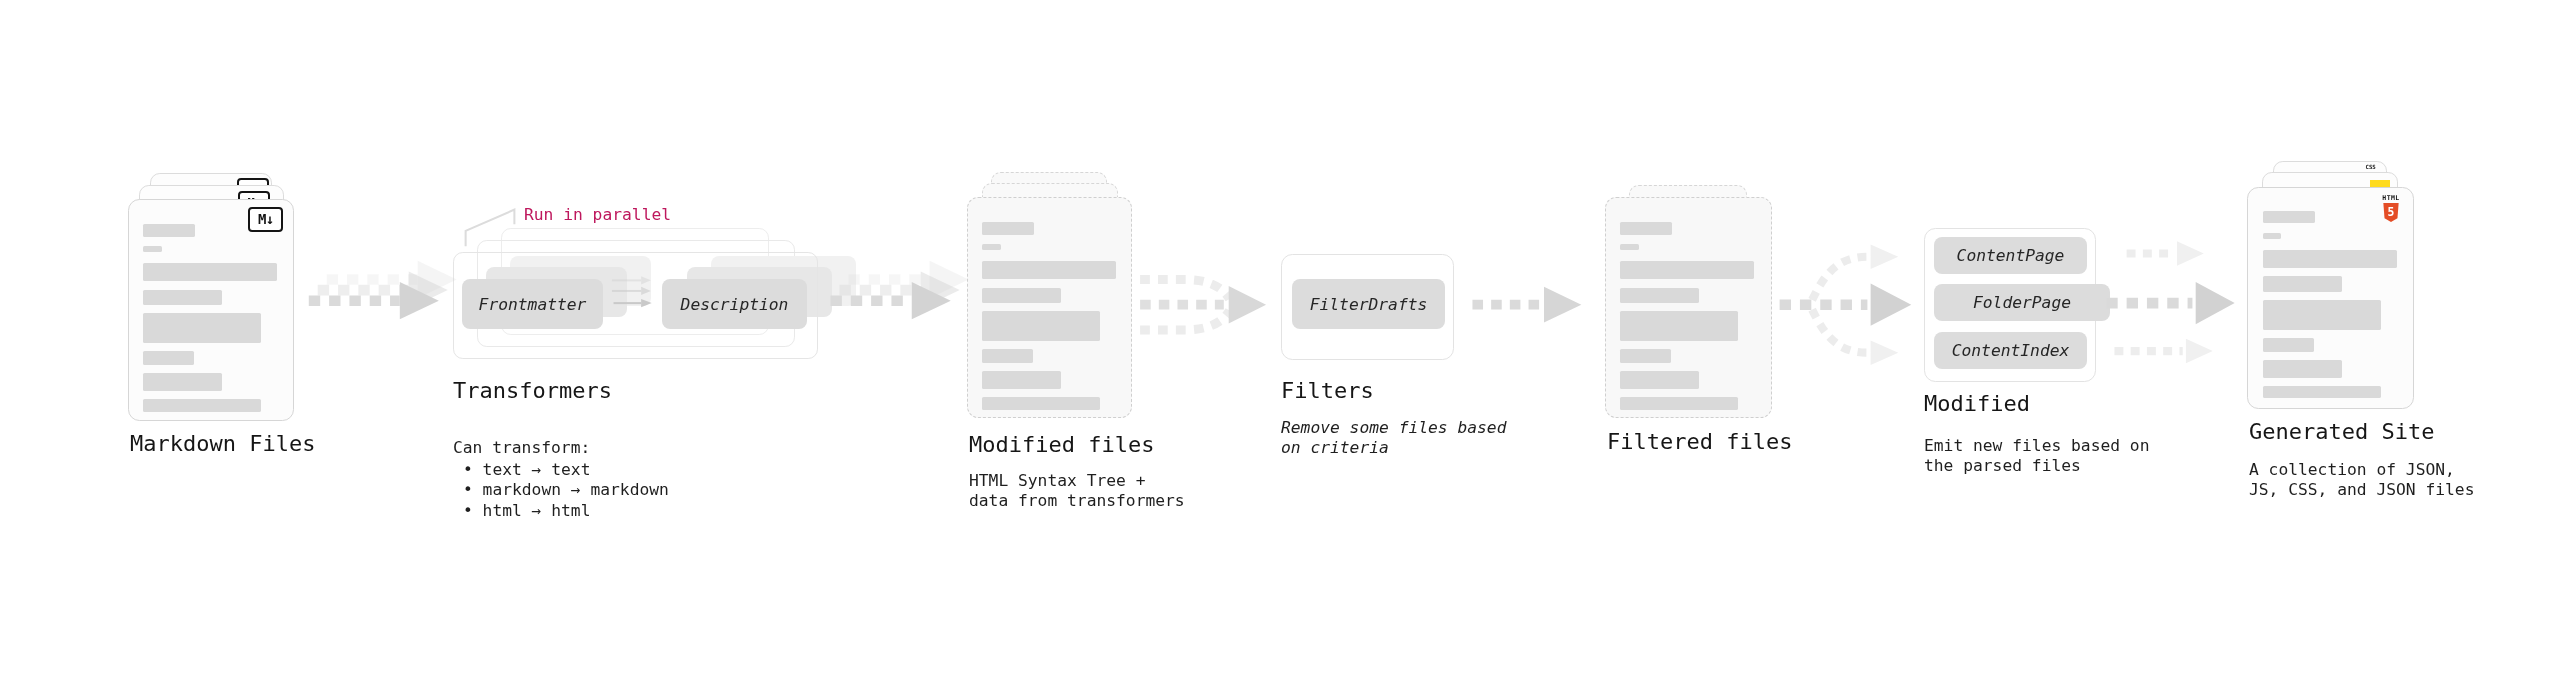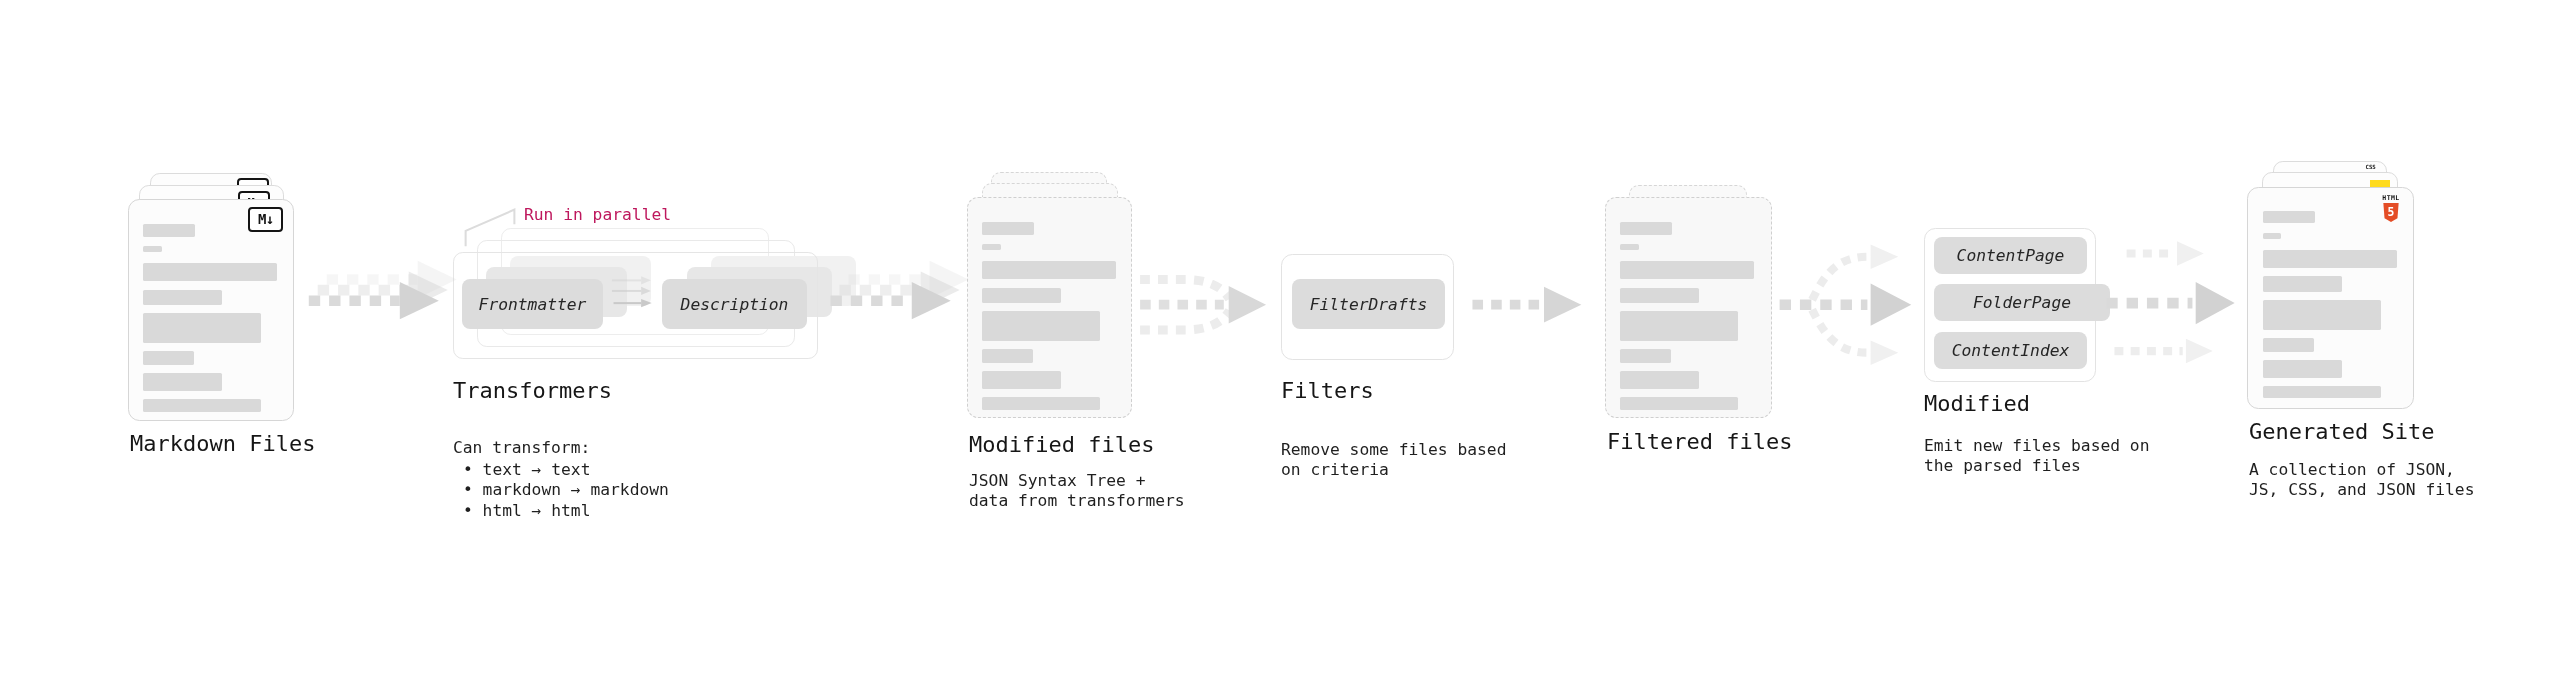--- a/index.html
+++ b/index.html
@@ -123,30 +123,30 @@
           <i class="L3"></i>
           <i class="L4"></i>
           <i class="L5"></i>
           <i class="L6"></i>
           <i class="L7"></i>
           <i class="L8"></i>
       </div>
     </div>
     <h2 class="stage-title" style="left:969px;top:433px;">Modified files</h2>
     <div class="stage-desc" style="left:969px;top:471px;">
-      <div>JSON Syntax Tree +</div>
+      <div>HTML Syntax Tree +</div>
       <div>data from transformers</div>
     </div>
   </section>
 
   <section>
     <div class="box z1" style="left:1281px;top:254px;width:173px;height:106px;"></div>
     <div class="pill main z2" style="left:1292px;top:279px;width:153px;height:50px;">FilterDrafts</div>
     <h2 class="stage-title" style="left:1281px;top:379px;">Filters</h2>
-    <div class="stage-desc" style="left:1281px;top:440px;">
+    <div class="stage-desc" style="left:1281px;top:418px;font-style:italic;">
       <div>Remove some files based</div>
       <div>on criteria</div>
     </div>
   </section>
 
   <section>
     <div class="doc dashed back z1" style="left:1629px;top:185px;width:118px;height:57px;"></div>
     <div class="doc dashed z2" style="left:1605px;top:197px;width:167px;height:221px;">
       <div class="lines">
         <i class="L1"></i>

